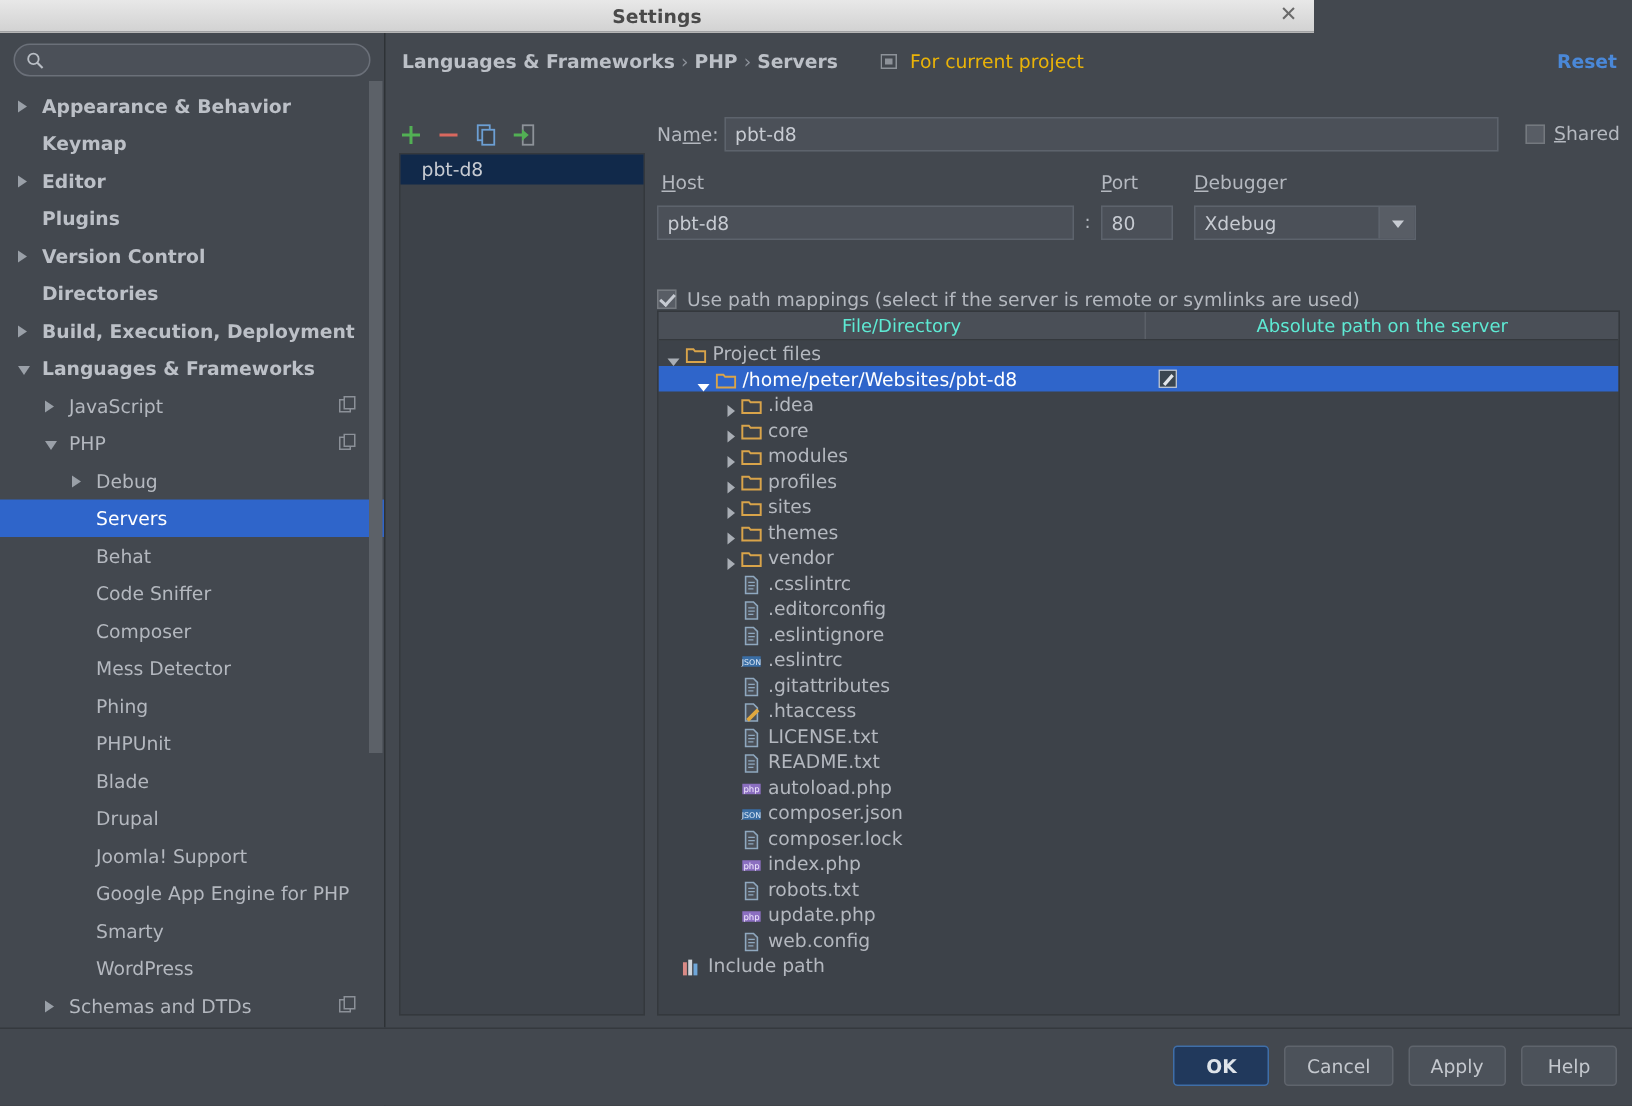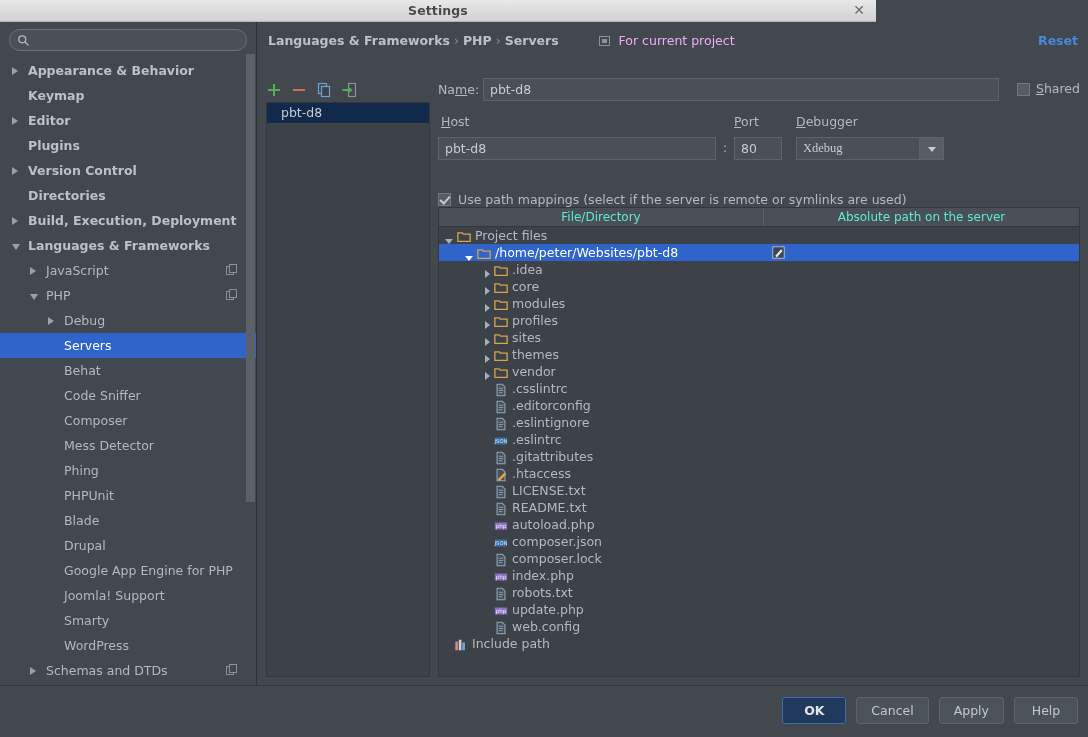--- a/index.html
+++ b/index.html
@@ -101,21 +101,21 @@
     position: absolute; left: 258px; top: 0; right: 0; bottom: 0;
     background: #43484f;
   }
   .crumbs {
     position: absolute; left: 10px; top: 11px; height: 18px;
     font-size: 12.5px; white-space: nowrap;
   }
   .crumbs .crumb { font-weight: bold; color: #bcc0c7; }
   .crumbs .sep { color: #8b9098; margin: 0 4px; font-weight: normal; }
   .crumbs .proj {
-    color: #f0abfc; font-weight: normal; margin-left: 12px; padding-left: 24px;
+    color: #eab308; font-weight: normal;  padding-left: 24px;
   }
   .crumbs .projicon {
     display: inline-block; vertical-align: -2px; margin-right: 4px;
     width: 12px; height: 12px;
   }
   .reset {
     position: absolute; right: 10px; top: 11px;
     color: #4a88d8; font-weight: bold; font-size: 12.5px; cursor: pointer;
   }
 
@@ -168,21 +168,21 @@
   #port-label { position: absolute; left: 296px; top: 0; }
   #debugger-label { position: absolute; left: 358px; top: 0; }
   .row3 { position: relative; margin-top: 3px; height: 26px; }
   #host-input { position: absolute; left: 0; top: 0; width: 278px; }
   .colon { position: absolute; left: 285px; top: 4px; color: #b4b8bf; }
   #port-input { position: absolute; left: 296px; top: 0; width: 48px; text-align: left; }
   .combo {
     position: absolute; left: 358px; top: 0; width: 148px; height: 23px;
     background: #4b5058; border: 1px solid #5d636c; display: flex;
   }
-  .combo .val { flex: 1; padding: 0 6px; line-height: 21px; color: #c7cbd2; font-size: 12.5px; font-family: Liberation Serif, serif; }
+  .combo .val { flex: 1; padding: 0 6px; line-height: 21px; color: #c7cbd2; font-size: 12.5px; }
   .combo .arw {
     width: 24px; border-left: 1px solid #5d636c; background: #585d65;
     position: relative;
   }
   .combo .arw i {
     position: absolute; left: 8px; top: 9px;
     border-top: 5px solid #c7cbd2;
     border-left: 4px solid transparent;
     border-right: 4px solid transparent;
   }
@@ -349,24 +349,24 @@
           <div class="node">
             <span class="lbl" style="left:64px">PHPUnit</span>
           </div>
           <div class="node">
             <span class="lbl" style="left:64px">Blade</span>
           </div>
           <div class="node">
             <span class="lbl" style="left:64px">Drupal</span>
           </div>
           <div class="node">
+            <span class="lbl" style="left:64px">Joomla! Support</span>
+          </div>
+          <div class="node">
             <span class="lbl" style="left:64px">Google App Engine for PHP</span>
-          </div>
-          <div class="node">
-            <span class="lbl" style="left:64px">Joomla! Support</span>
           </div>
           <div class="node">
             <span class="lbl" style="left:64px">Smarty</span>
           </div>
           <div class="node">
             <span class="lbl" style="left:64px">WordPress</span>
           </div>
           <div class="node">
             <span class="arrow right" style="left:30px">
               <i></i>

